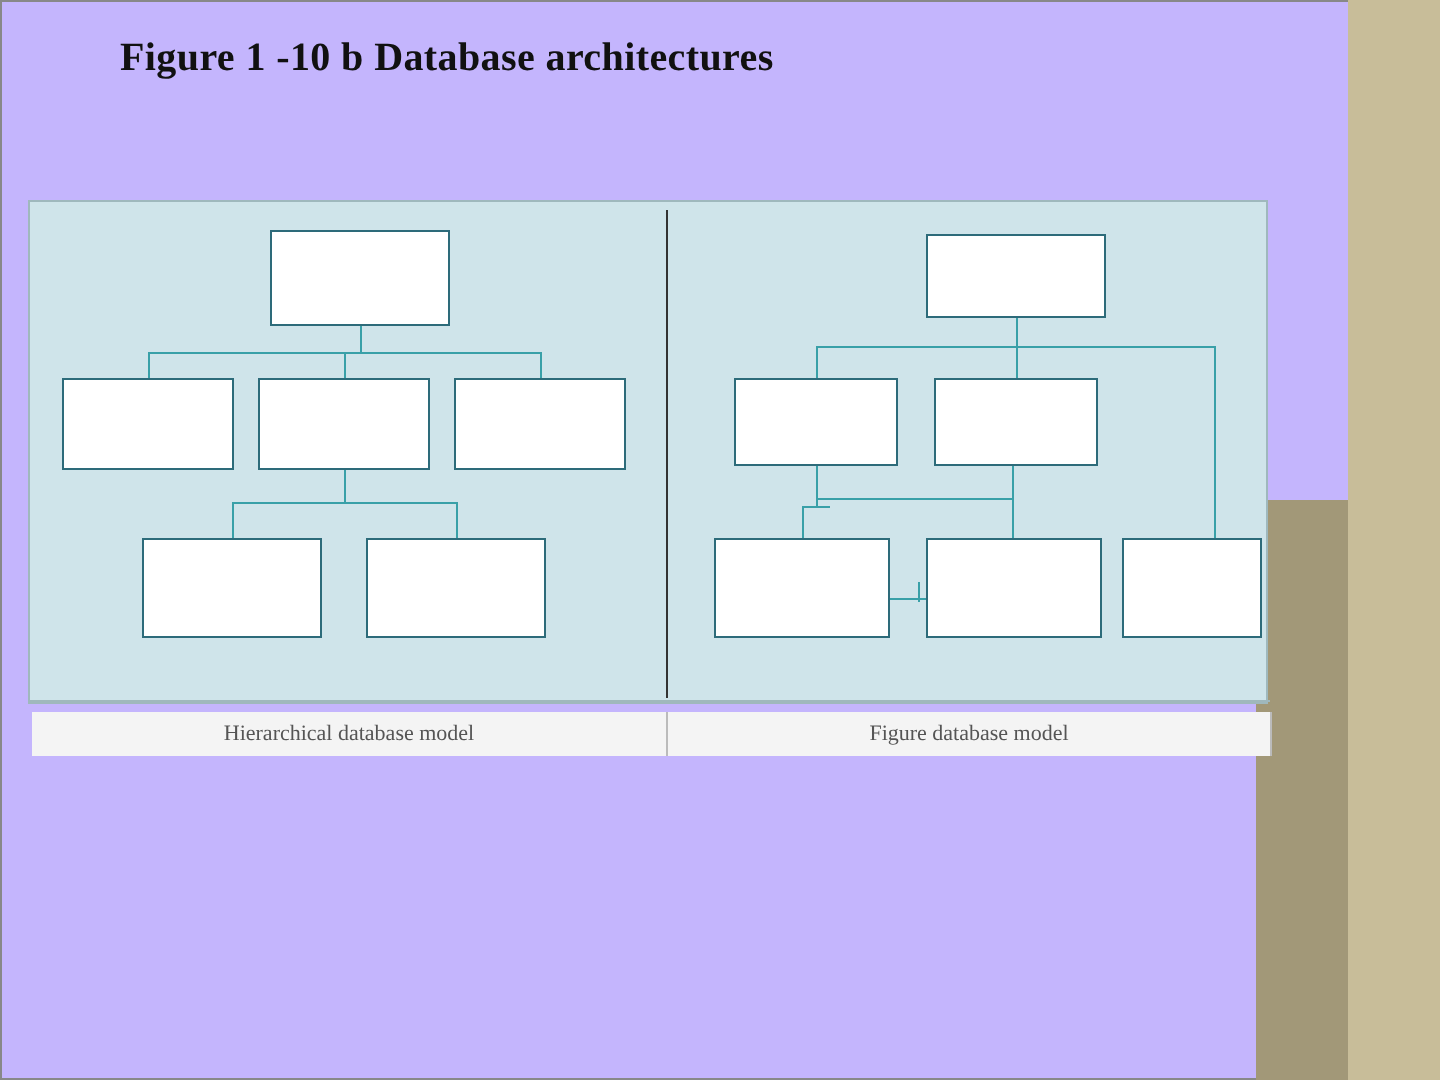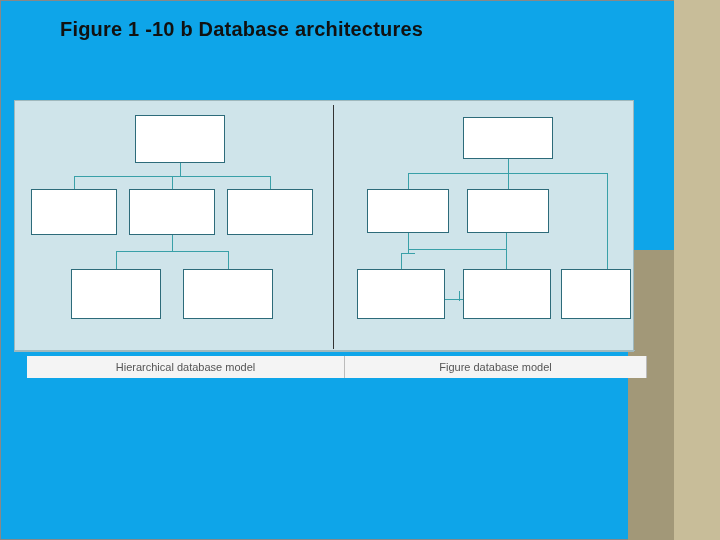--- a/index.html
+++ b/index.html
@@ -1,22 +1,23 @@
 <!DOCTYPE html>
 <html><head>
 <meta charset="utf-8">
 <style>
   * { box-sizing: border-box; margin: 0; padding: 0; }
   html, body { width: 720px; height: 540px; background: #fff; font-family: Arial, Helvetica, sans-serif; }
   .slide {
     position: relative;
     width: 720px;
     height: 540px;
-    background: #0ea5e9;
+    background: #c4b5fd;
     box-shadow: inset 0 0 0 1px #888, 2px 2px 6px rgba(0,0,0,0.4);
+    font-family: Liberation Serif, serif;
   }
   .stripe1 {
     position: absolute;
     right: 0; top: 0;
     width: 46px; height: 540px;
     background: #c8bd99;
   }
   .stripe2 {
     position: absolute;
     right: 46px; top: 250px;
@@ -47,21 +48,21 @@
     border-left: 1px solid #333;
   }
   .hline-baseline {
     position: absolute;
     left: 0; bottom: 0;
     width: 620px; height: 0;
     border-top: 1px solid #9fb8bd;
   }
   .caption-row {
     position: absolute;
-    left: 27px;
+    left: 16px;
     top: 356px;
     width: 620px;
     height: 22px;
     display: flex;
   }
   .caption-cell {
     height: 22px;
     font-size: 11px;
     color: #555;
     display: flex;

